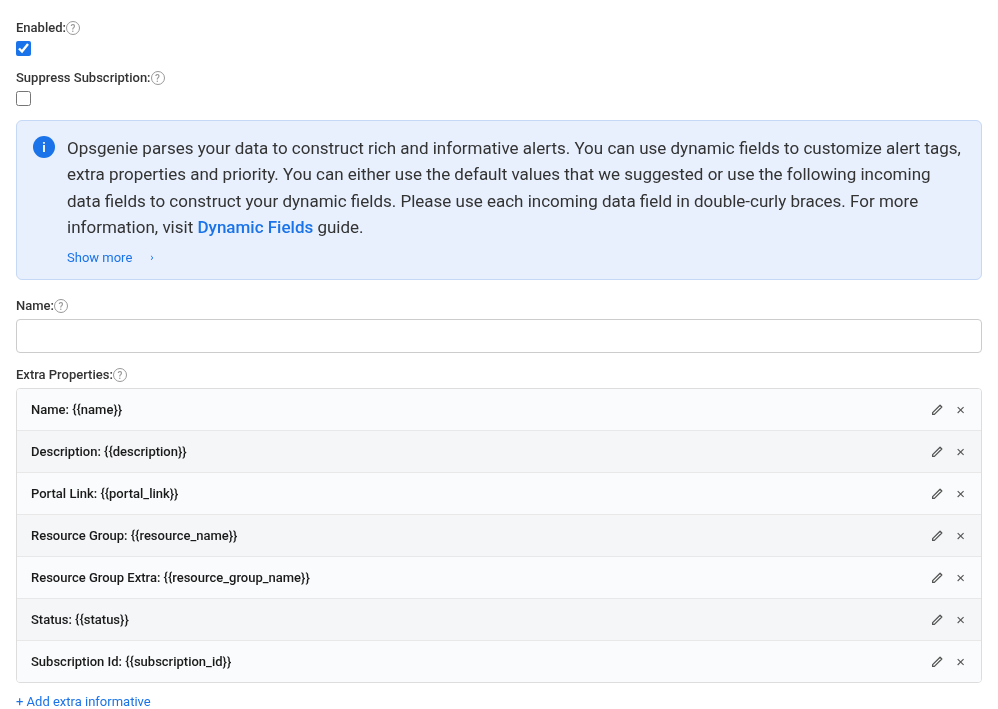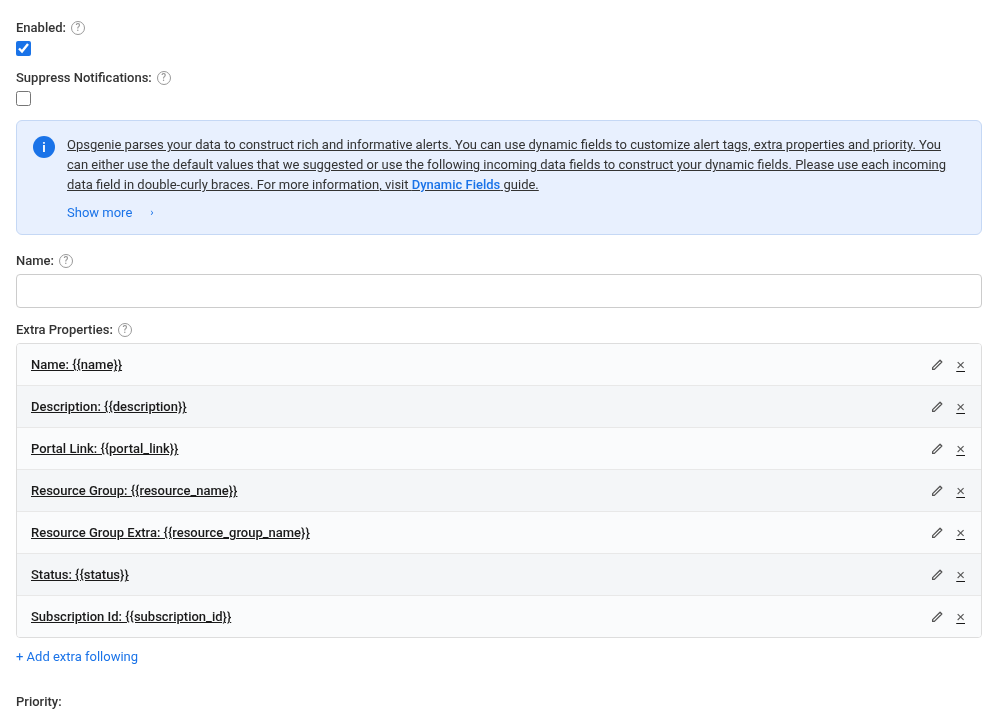--- a/index.html
+++ b/index.html
@@ -12,22 +12,21 @@
     }
     .field-row {
       margin-bottom: 14px;
     }
     .field-label {
       font-size: 13px;
       font-weight: 500;
       color: #333;
       margin-bottom: 6px;
       display: flex;
-      align-items: center;
-      gap: 5px;
+      align-items: flex-end;
     }
     .help-icon {
       display: inline-flex;
       align-items: center;
       justify-content: center;
       width: 14px;
       height: 14px;
       border-radius: 50%;
       border: 1px solid #999;
       font-size: 10px;
@@ -63,24 +62,23 @@
       display: flex;
       align-items: center;
       justify-content: center;
       color: #fff;
       font-size: 13px;
       font-weight: bold;
       flex-shrink: 0;
       margin-top: 1px;
     }
     .info-text {
-      font-size: 13px;
+      font-size: 17px;
       color: #333;
       line-height: 1.55;
-      text-decoration: underline;
     }
     .info-text .link {
       color: #1a73e8;
       text-decoration: none;
       font-weight: 500;
       cursor: pointer;
     }
     .show-more {
       color: #1a73e8;
       font-size: 13px;
@@ -101,21 +99,20 @@
       padding: 6px 8px;
       font-size: 13px;
       outline: none;
       min-height: 34px;
     }
     .extra-properties-list {
       border: 1px solid #ddd;
       border-radius: 4px;
       overflow: hidden;
       margin-bottom: 10px;
-      text-decoration: underline;
     }
     .property-row {
       display: flex;
       align-items: center;
       justify-content: space-between;
       padding: 10px 14px;
       border-bottom: 1px solid #e8e8e8;
       background: #fafbfc;
       font-size: 13px;
       font-weight: 500;
@@ -162,21 +159,21 @@
     <span>Enabled:</span>
     <span class="help-icon">?</span>
   </div>
   <div class="checkbox-wrapper">
     <input type="checkbox" checked="" style="">
   </div>
 </div>
 
 <div class="field-row">
   <div class="field-label">
-    <span>Suppress Notifications:</span>
+    <span>Suppress Subscription:</span>
     <span class="help-icon">?</span>
   </div>
   <div class="checkbox-wrapper">
     <input type="checkbox" style="">
   </div>
 </div>
 
 <div class="info-box">
   <div class="info-icon">
     <span>i</span>
@@ -293,21 +290,21 @@
           <svg width="14" height="14" viewBox="0 0 16 16" fill="none">
             <path d="M11.5 2.5l2 2L5 13H3v-2L11.5 2.5z" stroke="#555" stroke-width="1.5" fill="none" stroke-linejoin="round"></path>
           </svg>
         </button>
         <button class="property-action-btn" title="Delete">
           <span style="font-size:15px;color:#555;">×</span>
         </button>
       </div>
     </div>
     </div>
-  <a class="add-properties-link">+ Add extra following</a>
+  <a class="add-properties-link">+ Add extra informative</a>
 </div>
 
 <div class="field-row">
   <div class="field-label">
     <span>Priority:</span>
   </div>
 
 </div>
 
 </body></html>

